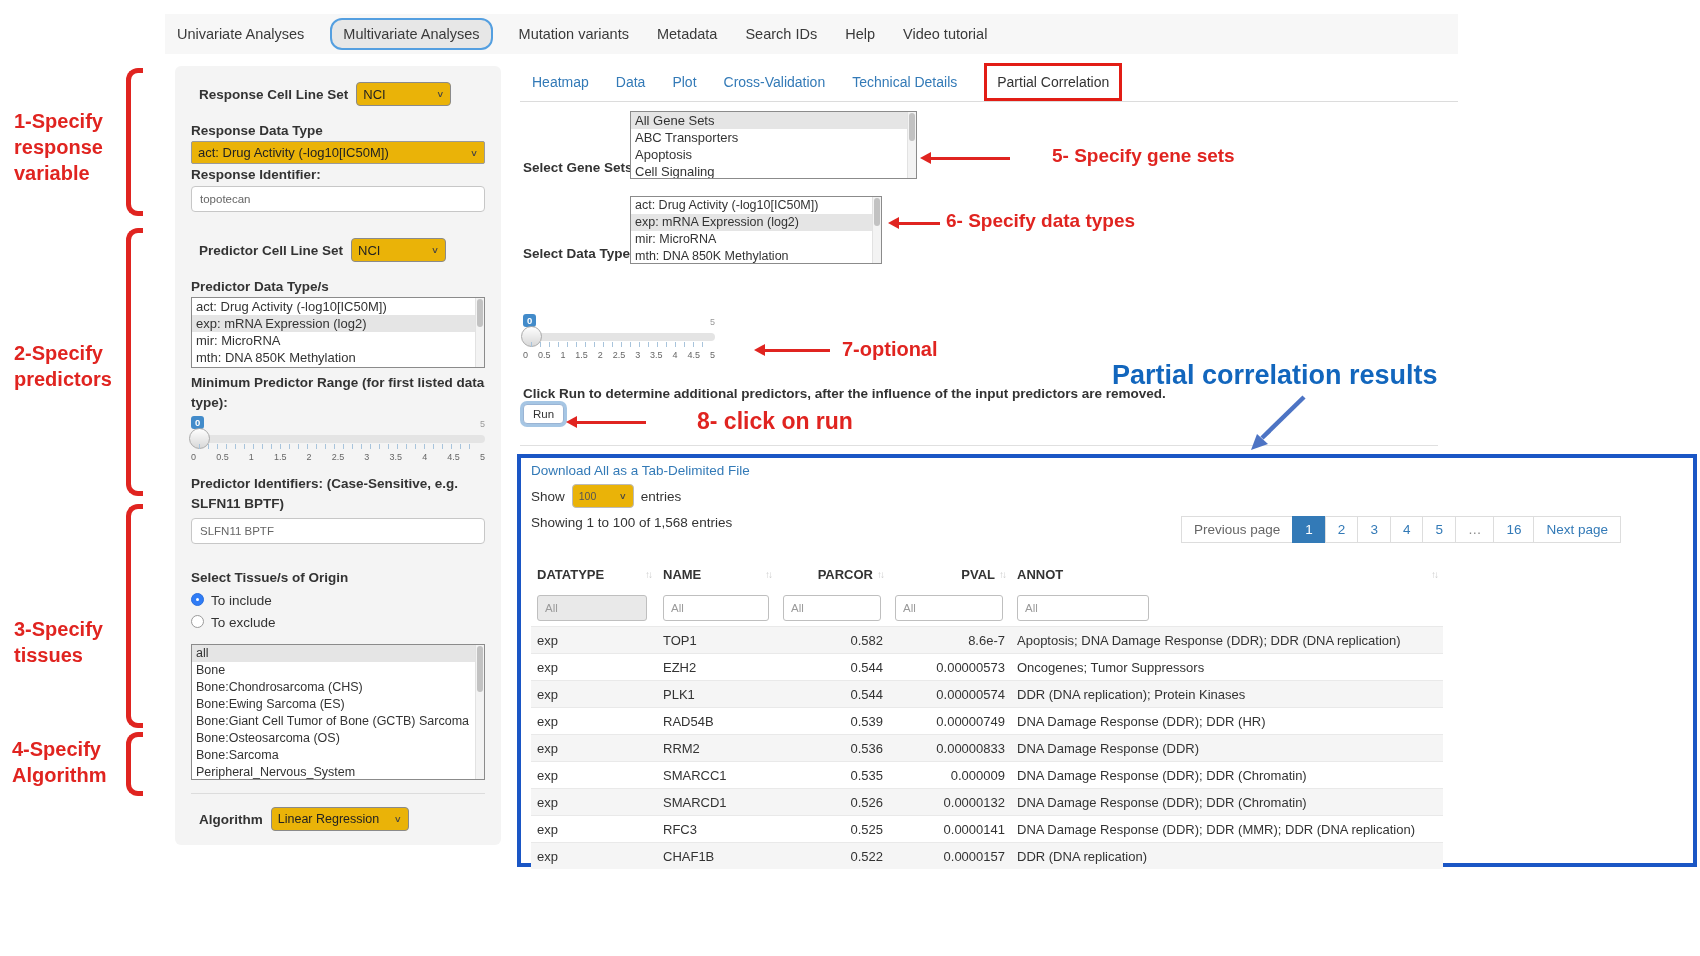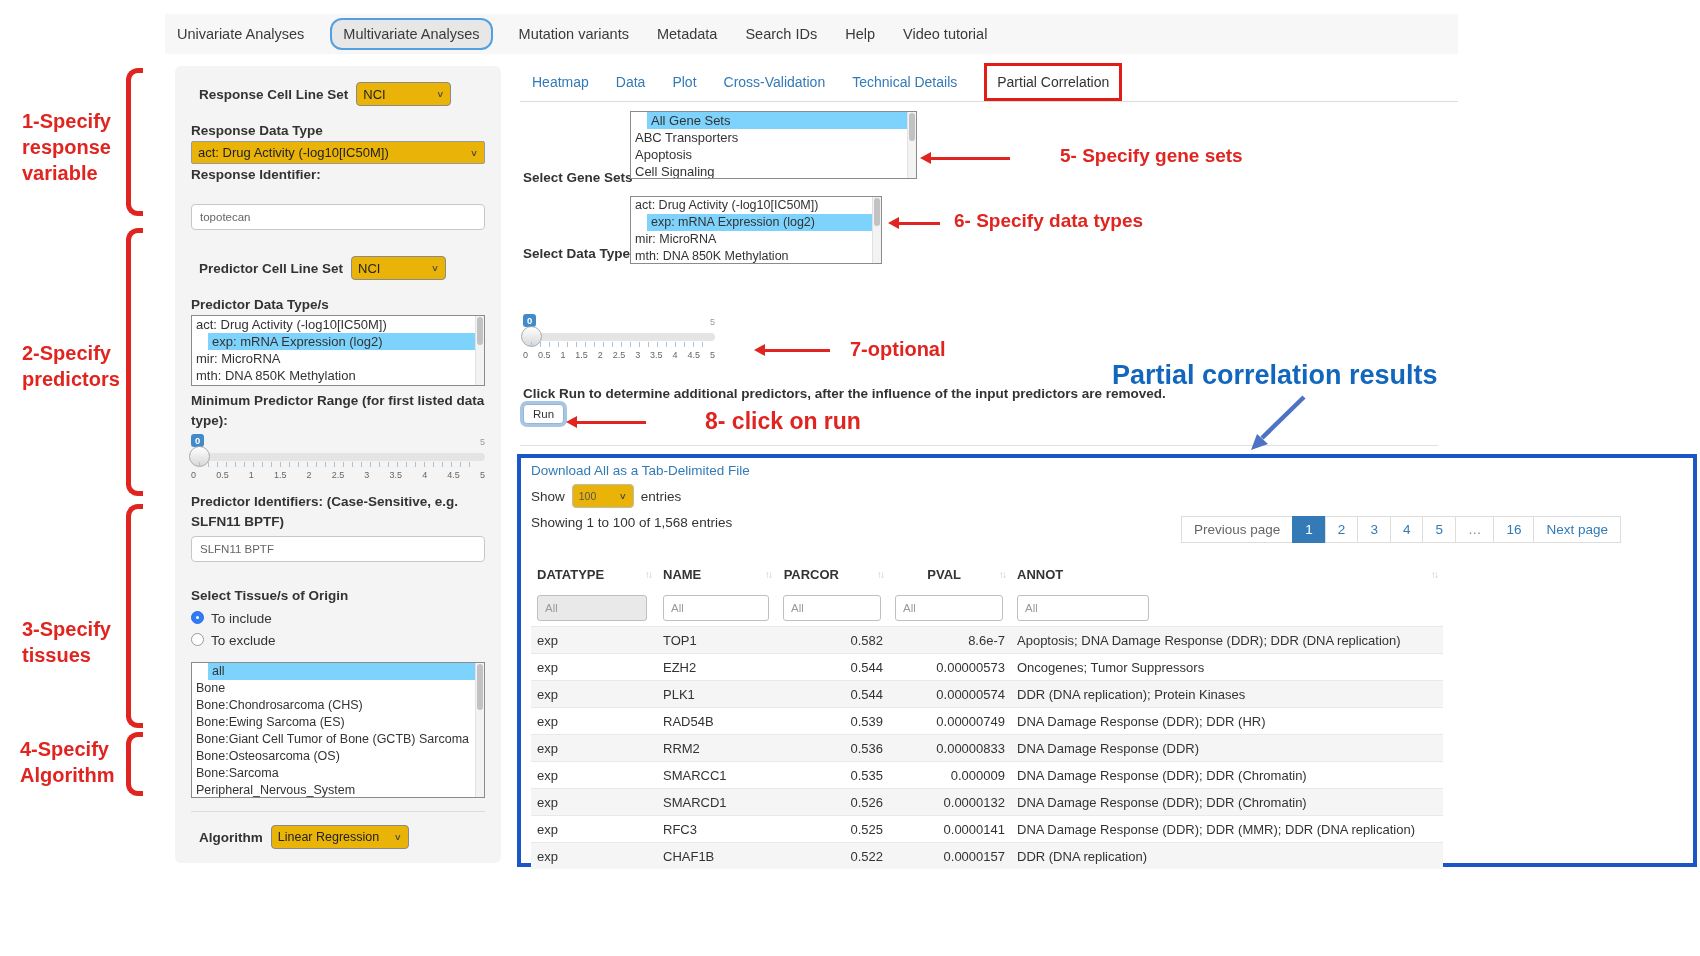--- a/index.html
+++ b/index.html
@@ -18,21 +18,21 @@
   .lbl{font-weight:bold; font-size:13.5px; color:#333;}
   .frow{display:flex; align-items:center; gap:8px;margin-left:8px;}
   .selwrap{position:relative; display:inline-block;}
   .selwrap::after{content:'\2228'; position:absolute; right:7px; top:50%; transform:translateY(-50%) scaleY(.8); font-size:11px; color:#444; pointer-events:none;}
   select{appearance:none; -webkit-appearance:none; border:1px solid #8a8a8a; border-radius:4px; background:#eab308;
          font-family:inherit; font-size:13px; color:#222; height:24px; padding:0 20px 0 6px;}
   .tinput{width:100%; height:26px; border:1px solid #c7c7c7; border-radius:4px; background:#fff; padding:0 8px;
           font-family:inherit; font-size:11.5px; color:#666;}
   .listbox{position:relative; background:#fff; border:1px solid #8b8b8b; font-size:13px; overflow:hidden; padding-right:9px;}
   .opt{padding:0 4px; height:17px; line-height:17px; white-space:nowrap; overflow:hidden; cursor:default;}
-  .opt.sel{background:#7dd3fc;margin-left:16px;}
+  .opt.sel{background:#e5e5e5;}
   .sbar{position:absolute; right:0; top:0; bottom:0; width:9px; background:#f3f3f3; border-left:1px solid #e2e2e2;}
   .sthumb{position:absolute; right:1px; top:1px; width:6px; height:28px; background:#c2c2c2; border-radius:3px;}
   .radio-row{display:flex; gap:7px; margin-bottom:7px; font-size:13.5px; color:#333;}
   .radio{width:13px; height:13px; border-radius:50%; border:1px solid #9a9a9a; background:#fff; position:relative; cursor:pointer;}
   .radio.on{background:#2f7cf6; border-color:#2a6fdd;}
   .radio.on::after{content:''; position:absolute; left:4px; top:4px; width:3px; height:3px; border-radius:50%; background:#fff;}
   .hr{border-top:1px solid #dcdcdc; margin:13px 0;}
 
   
   .slider{position:relative; height:50px;}
@@ -49,21 +49,21 @@
 
   
   .main-tabs{position:absolute; left:520px; top:62px; width:938px; height:40px; display:flex; align-items:center;
              border-bottom:1px solid #dcdcdc; padding-left:12px;}
   .mtab{color:var(--link); font-size:14px; margin-right:27px; cursor:pointer; white-space:nowrap;}
   .mtab.active-red{color:#333; border:3px solid #e21d15; background:#fff; padding:8px 10px; margin-right:0;}
 
   .flabel{position:absolute; font-weight:bold; font-size:13.5px; color:#333;}
 
   
-  .ann{position:absolute; color:var(--red); font-weight:bold; font-size:20px; line-height:1.3;margin-left:8px;}
+  .ann{position:absolute; color:var(--red); font-weight:bold; font-size:20px; line-height:1.3;}
   .bracket{position:absolute; width:17px; border:5px solid var(--red); border-right:none; border-radius:12px 0 0 12px;}
   .rarrow{position:absolute; display:flex; align-items:center; height:12px;}
   .rarrow-head{width:0; height:0; border-top:6px solid transparent; border-bottom:6px solid transparent; border-right:11px solid var(--red);}
   .rarrow-line{flex:1; height:3px; background:var(--red);}
 
   .results-title{position:absolute; left:1112px; top:360px; font-size:27px; font-weight:bold; color:var(--blue);}
   .barrow{position:absolute; left:1238px; top:393px;}
 
   
   .run-text{position:absolute; left:523px; top:386px; font-size:13.5px; font-weight:bold; white-space:nowrap; color:#333;}
@@ -80,21 +80,21 @@
   .pagination{position:absolute; right:72px; top:58px; display:flex; font-size:13.5px;}
   .page-btn{border:1px solid #ddd; background:#fff; padding:5px 12px; margin-left:-1px; color:var(--link); cursor:pointer; white-space:nowrap;}
   .page-btn.prev{color:#666;}
   .page-btn.dots{color:#888;}
   .page-btn.active{background:#337ab7; border-color:#337ab7; color:#fff;}
 
   .tablewrap{position:absolute; left:10px; top:100px; width:912px;}
   .thead,.tfilter,.trow{display:grid; grid-template-columns:126px 120px 112px 122px 1fr; align-items:center;}
   .thead{height:32px; font-weight:bold; font-size:13px;}
   .hcell{display:flex; align-items:center; padding:0 6px 0 6px;}
-  .hcell.right{justify-content:flex-end;gap:34px;}
+  .hcell.right{justify-content:flex-end;}
   .hcell .sp{flex:1;}
   .sort{color:#ccc; font-size:10px; letter-spacing:-2px; margin-left:4px; cursor:pointer;}
   .tfilter{height:36px;}
   .fin{height:26px; border:1px solid #bfbfbf; border-radius:3px; background:#fff; padding:0 7px;
        font-family:inherit; font-size:11.5px; color:#555; margin-left:6px;}
   .fin::placeholder{color:#9a9a9a;}
   .fin.gray{background:#e9e9e9;}
   .trow{height:27px; border-top:1px solid #e9e9e9; font-size:13px; color:#333;}
   .trow.odd{background:#f5f5f5;}
   .tcell{padding:0 6px; white-space:nowrap; overflow:hidden;}
@@ -124,21 +124,21 @@
         </select>
       </span>
     </div>
 
     <div class="lbl" style="margin-bottom:3px">Response Data Type</div>
     <span class="selwrap" style="display:block;margin-bottom:3px">
       <select style="width:294px;height:23px;border-radius:2px;border-color:#9a9a9a">
         <option>act: Drug Activity (-log10[IC50M])</option>
       </select>
     </span>
-    <div class="lbl" style="margin-bottom:22px">Response Identifier:</div>
+    <div class="lbl" style="margin-bottom:4px">Response Identifier:</div>
     <input class="tinput" style="margin-bottom: 26px;" value="topotecan">
 
     <div class="frow" style="margin-bottom:17px">
       <span class="lbl">Predictor Cell Line Set</span>
       <span class="selwrap">
         <select style="width:95px">
           <option>NCI</option>
         </select>
       </span>
     </div>
@@ -227,21 +227,21 @@
 
   <div class="main-tabs">
     <span class="mtab">Heatmap</span>
     <span class="mtab">Data</span>
     <span class="mtab">Plot</span>
     <span class="mtab">Cross-Validation</span>
     <span class="mtab">Technical Details</span>
     <span class="mtab active-red">Partial Correlation</span>
   </div>
 
-  <div class="flabel" style="left:523px;top:170px">Select Gene Sets</div>
+  <div class="flabel" style="left:523px;top:160px">Select Gene Sets</div>
   <div class="listbox" style="position:absolute;left:630px;top:111px;width:287px;height:68px;font-size:13px">
     <div class="opt sel">All Gene Sets</div>
     <div class="opt">ABC Transporters</div>
     <div class="opt">Apoptosis</div>
     <div class="opt">Cell Signaling</div>
     <div class="sbar">
         <div class="sthumb"></div>
       </div>
   </div>
   <div class="rarrow" style="left:920px;top:152px;width:90px">

